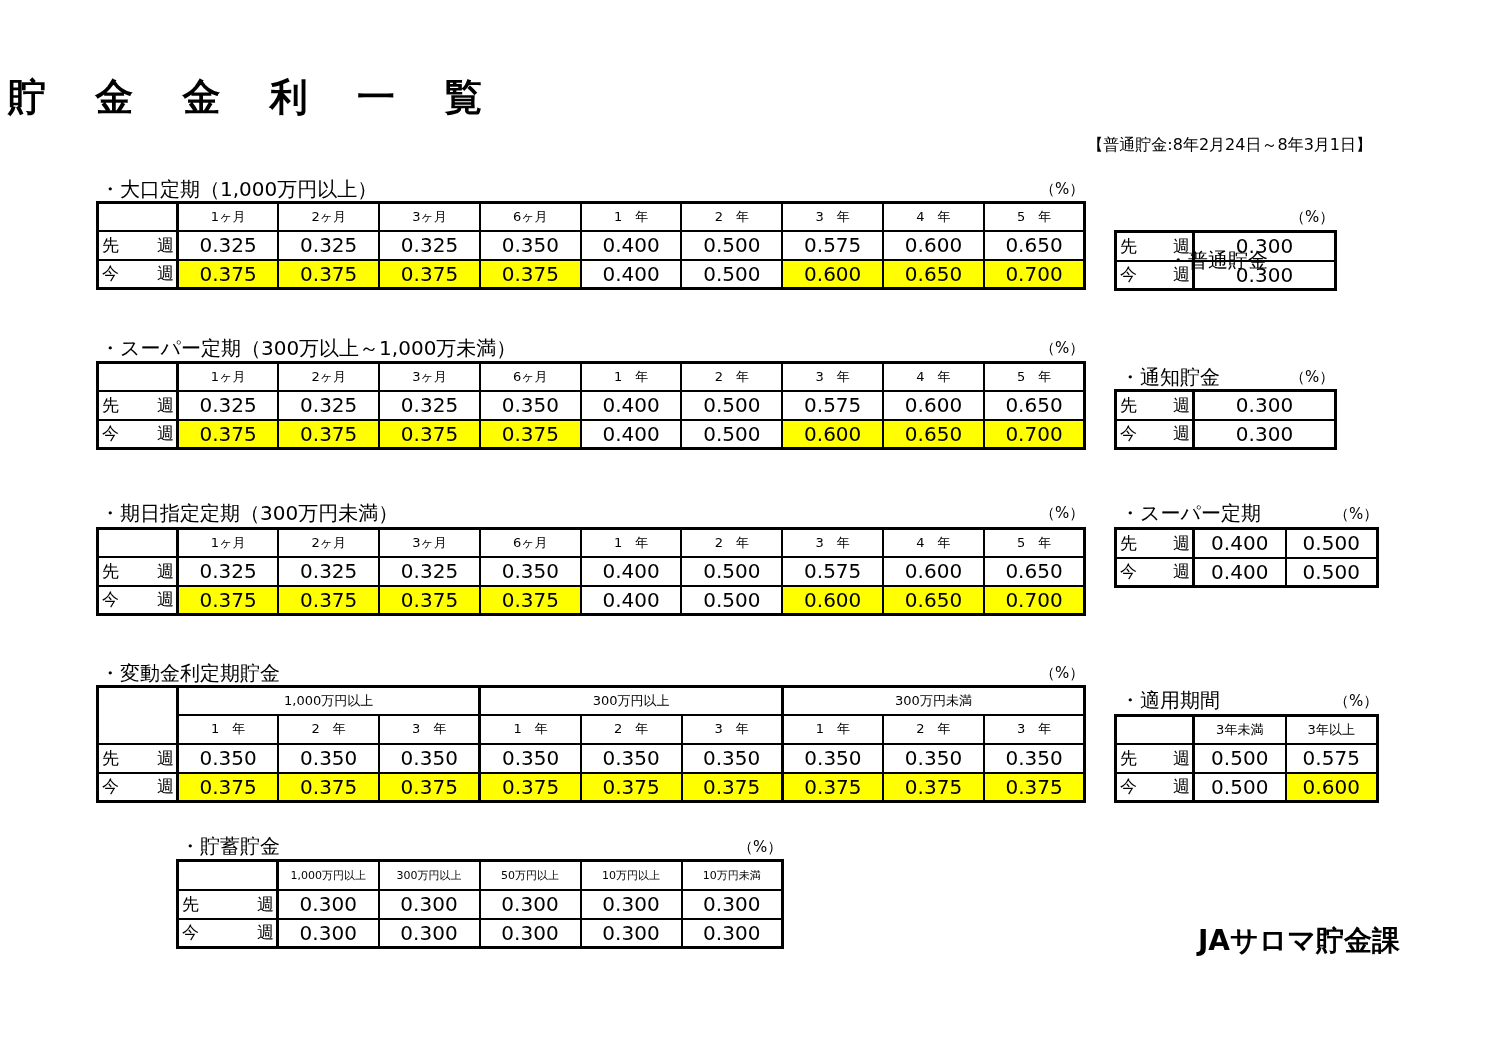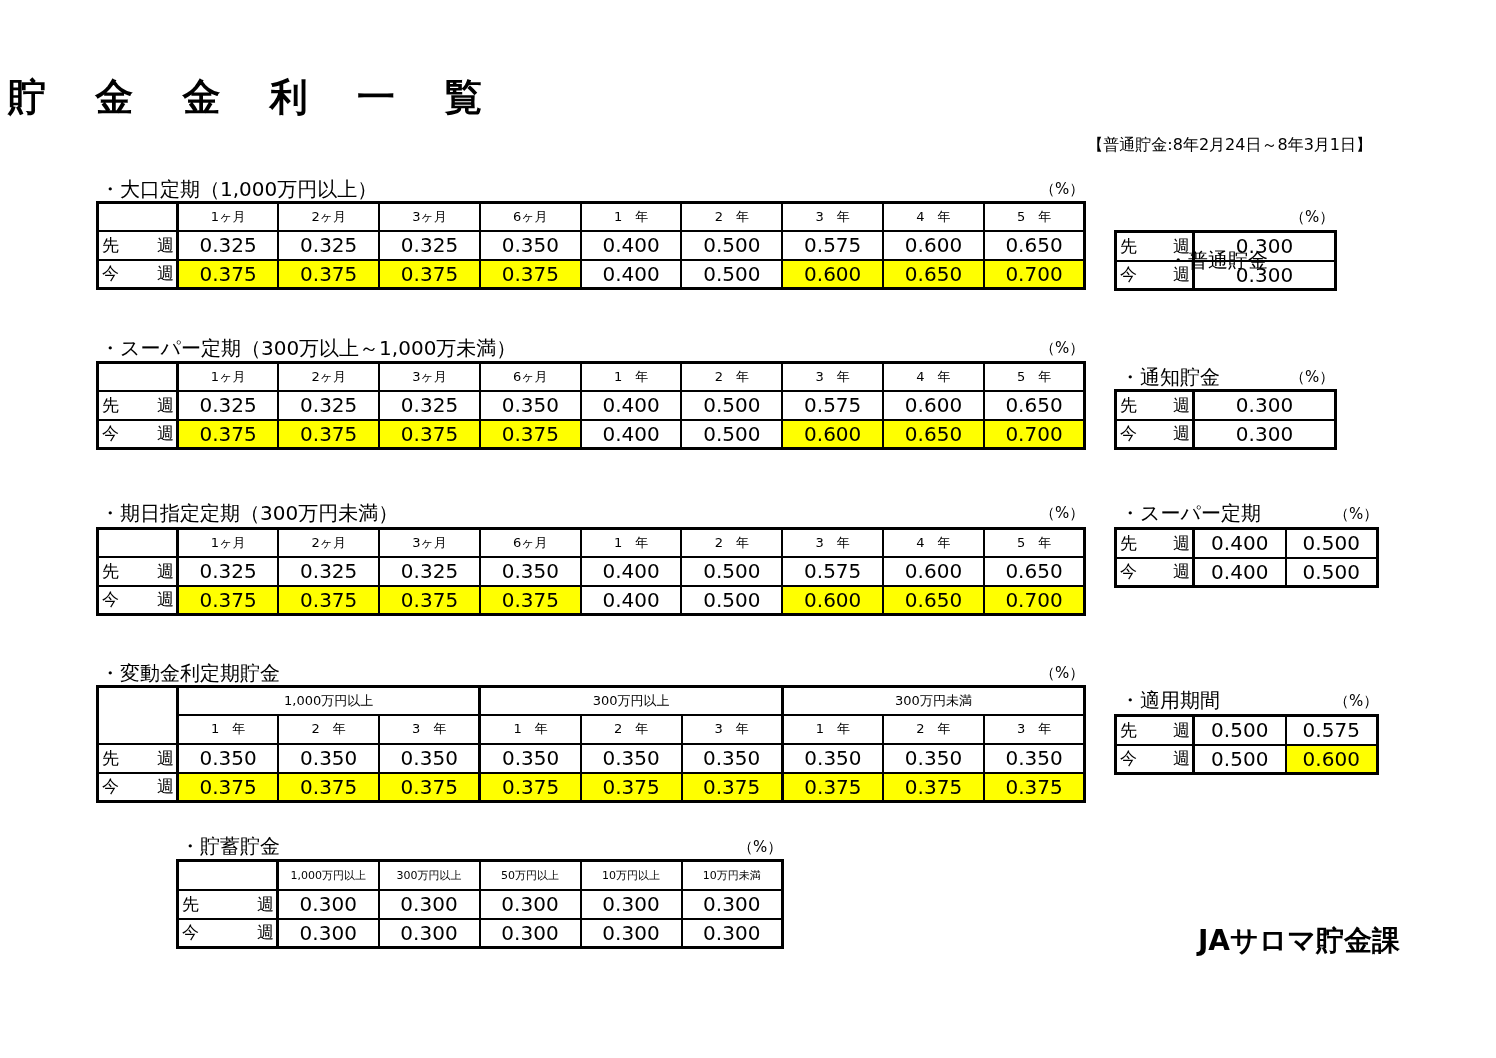--- a/index.html
+++ b/index.html
@@ -395,20 +395,25 @@
 
 <div class="abs sec-title" style="left:1120px;top:687px;">・適用期間</div>
 <div class="abs pct" style="left:1334px;top:692px;">（%）</div>
 <table class="rt" style="left:1114px;top:714px;width:262px;">
   <colgroup>
       <col style="width:78px">
       <col style="width:92px">
       <col style="width:92px">
     </colgroup>
   <tbody>
+      <tr style="height:28px">
+    <td class="blank"></td>
+    <td class="hdr">3年未満</td>
+    <td class="hdr">3年以上</td>
+  </tr>
   <tr style="height:29px">
     <td class="lbl">
           <span>
             <b style="font-weight:normal">先</b>
             <b style="font-weight:normal">週</b>
           </span>
         </td>
     <td>0.500</td>
     <td>0.575</td>
   </tr>

